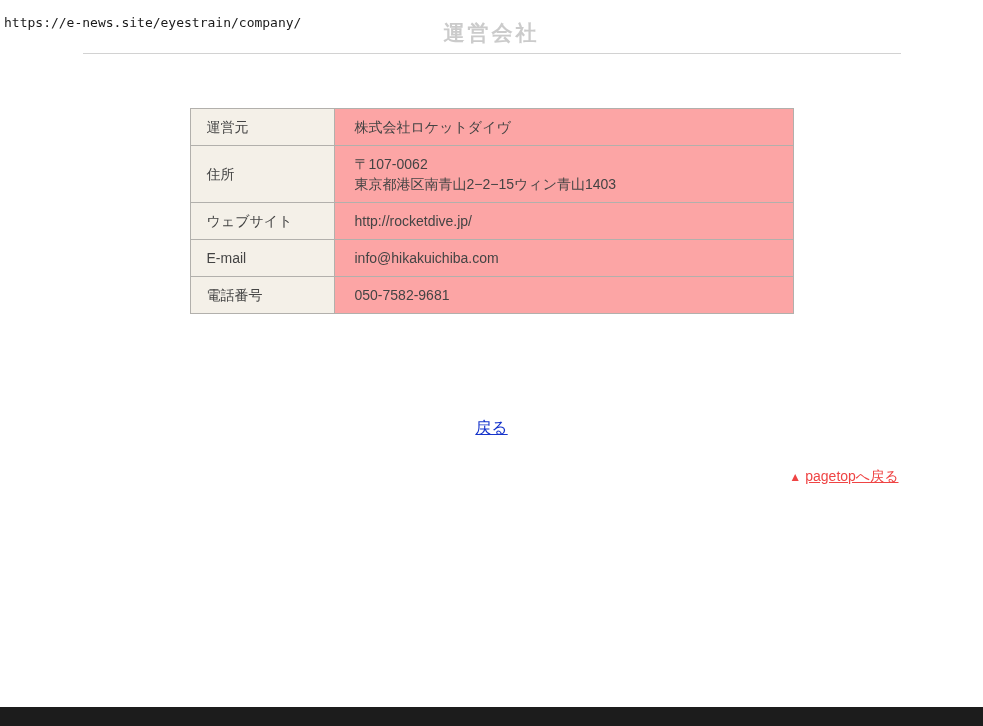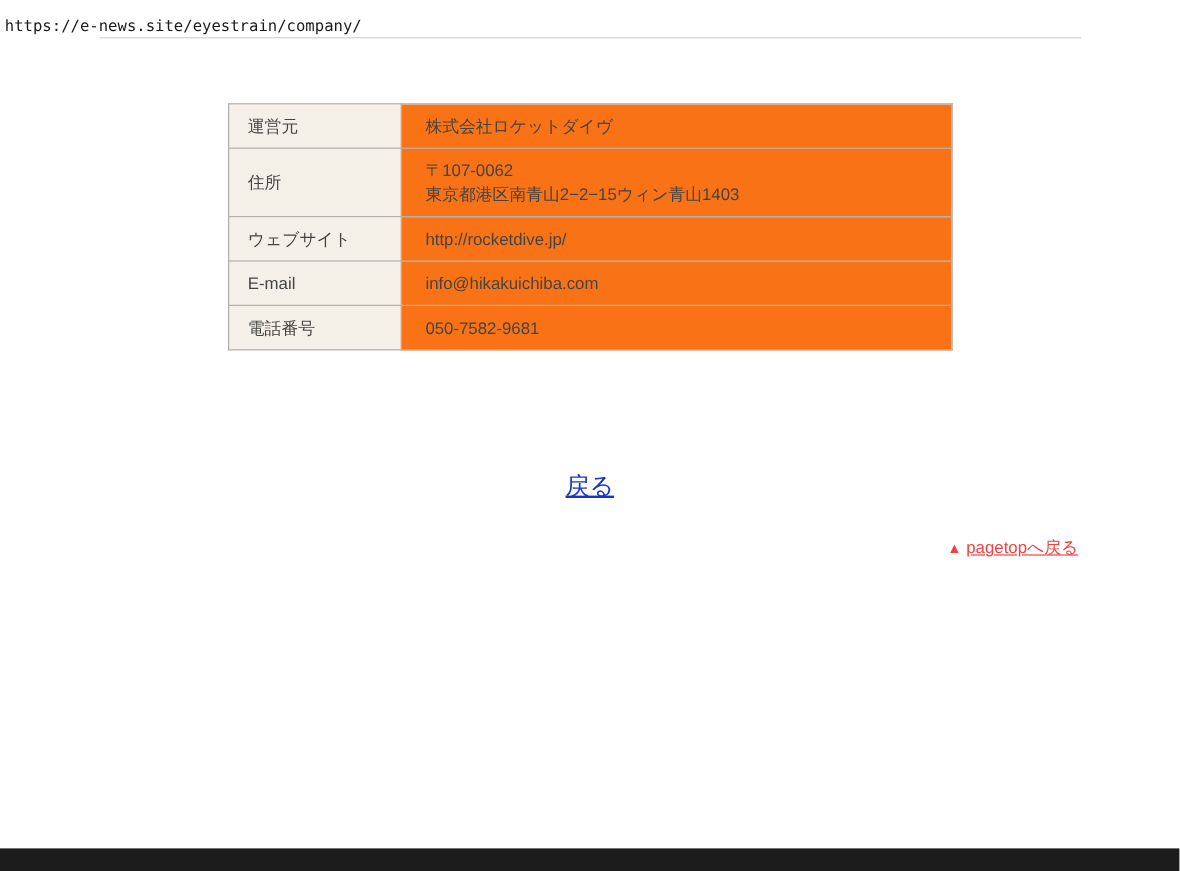--- a/index.html
+++ b/index.html
@@ -63,35 +63,35 @@
     border: 1px solid #b2b0ac;
     text-align: left;
     font-weight: normal;
     color: #444444;
     padding: 8px 8px 8px 16px;
     line-height: 20px;
     vertical-align: middle;
   }
   table.company-table td {
     border: 1px solid #b2b0ac;
-    background: #f97316;
+    background: #fca5a5;
     color: #444444;
     padding: 8px 10px 8px 20px;
     line-height: 20px;
     vertical-align: middle;
     white-space: pre-line;
   }
   .back-wrap {
     text-align: center;
     margin-top: 104px;
     line-height: 20px;
   }
   a.back-link {
     color: #1634cb;
-    font-size: 20px;
+    font-size: 16px;
     text-decoration: underline;
     cursor: pointer;
   }
   .pagetop-wrap {
     text-align: right;
     margin-top: 28px;
     padding-right: 2px;
     line-height: 20px;
   }
   a.pagetop-link {
@@ -114,20 +114,21 @@
     background: #1c1c1c;
   }
 </style>
 </head>
 <body>
 
 <div class="url-text">https://e-news.site/eyestrain/company/</div>
 
 <div class="container">
 
+  <h1 class="page-title">運営会社</h1>
 
   <hr class="title-rule">
 
 
   <table class="company-table">
     <tbody id="table-body">
         <tr>
           <th>運営元</th>
           <td>株式会社ロケットダイヴ</td>
         </tr>

